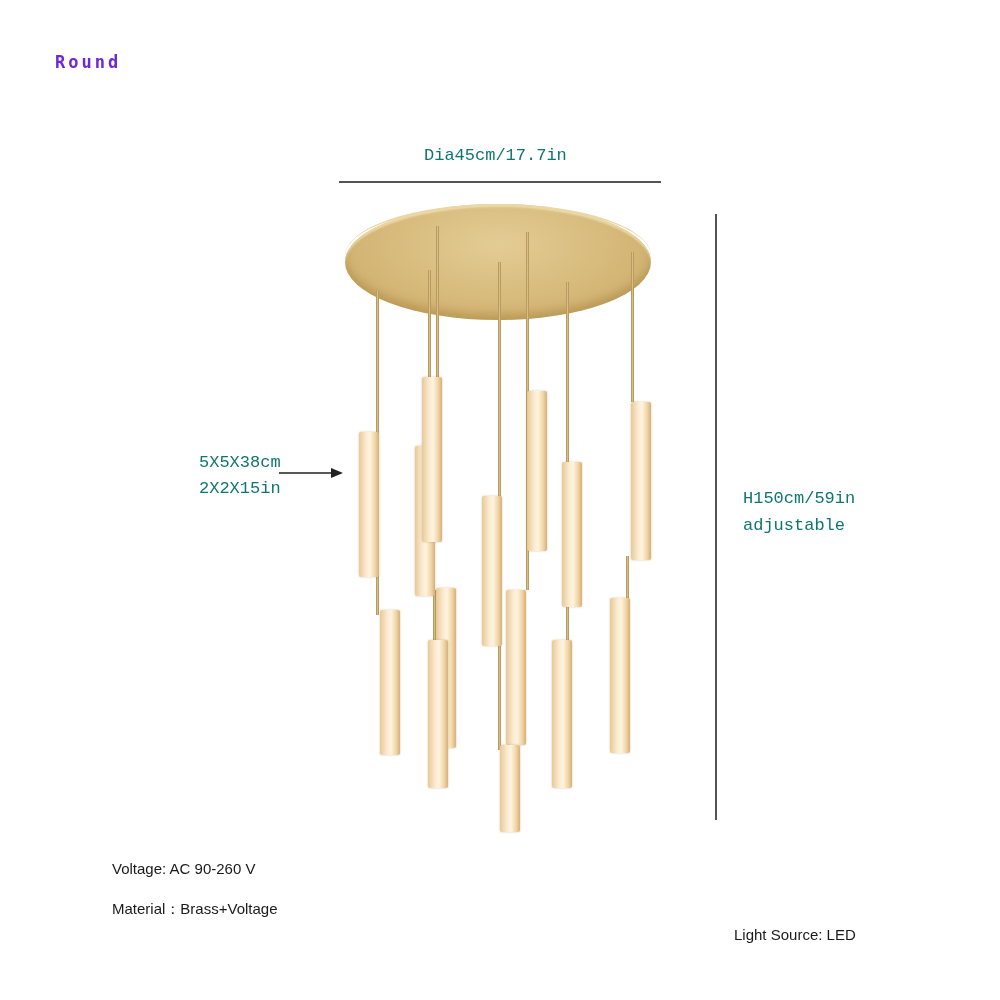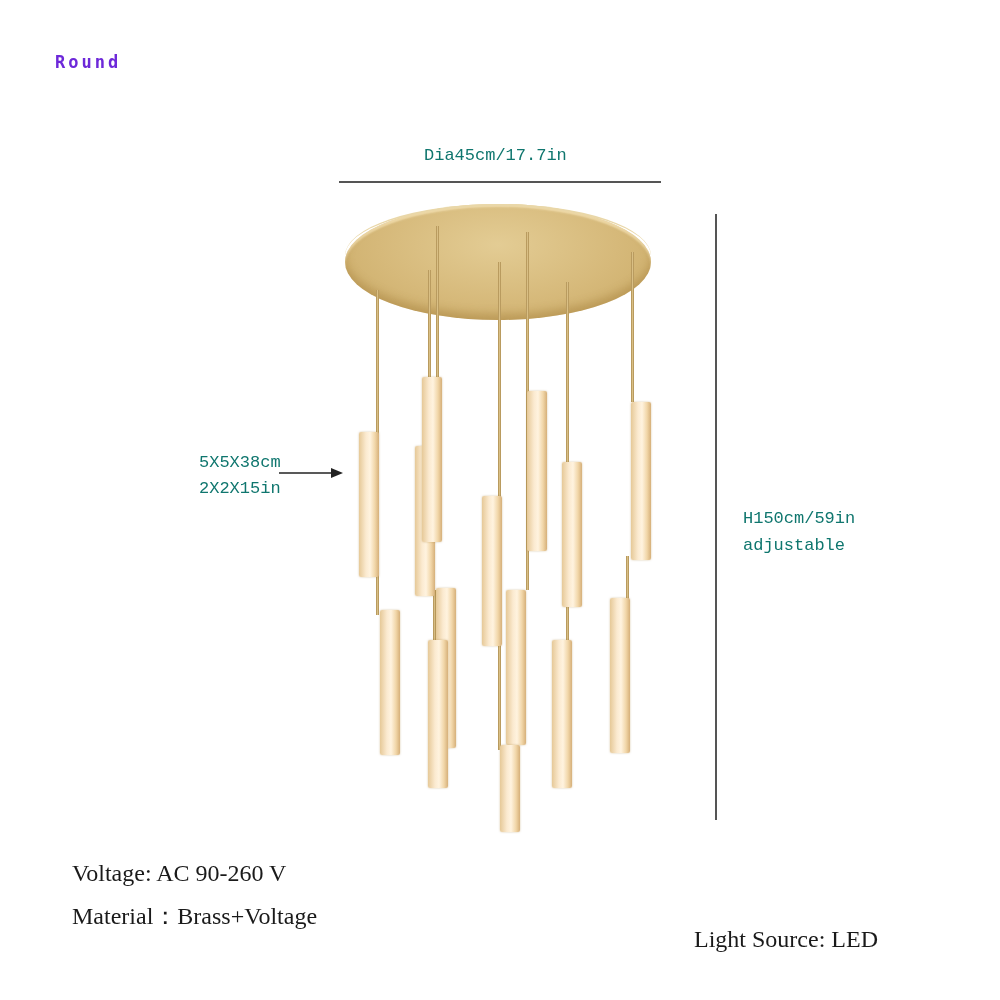--- a/index.html
+++ b/index.html
@@ -3,42 +3,42 @@
 <meta charset="utf-8">
 <style>
   html, body { margin:0; padding:0; background:#ffffff; }
   body { width:1000px; height:1000px; position:relative; overflow:hidden; font-family:"DejaVu Sans", sans-serif; color:#1a1a1a; }
   .title { position:absolute; left:55px; top:48px; font-family:"DejaVu Sans Mono", monospace; font-weight:bold; font-size:17px; line-height:28px; letter-spacing:3px; color:#6d28d9; }
   .title div { white-space:nowrap; }
   .dim-text { position:absolute; font-size:17px; color:#0f766e; white-space:nowrap; font-family:Liberation Mono, monospace; }
   .hline { position:absolute; background:#555; height:2px; }
   .vline { position:absolute; background:#555; width:2px; }
   .arrow { position:absolute; }
-  .spec { position:absolute; font-family:Liberation Serif, serif; font-size:24px; color:#1a1a1a; white-space:nowrap; }
+  .spec { position:absolute; font-family:Liberation Sans, sans-serif; font-size:15px; color:#1a1a1a; white-space:nowrap;margin-left:40px; }
   .canopy { position:absolute; left:345px; top:204px; width:306px; height:116px; border-radius:50%;
     background: radial-gradient(ellipse at 50% 35%, #e3cc94 0%, #d6b97a 55%, #c9a964 100%);
     box-shadow: inset 0 -6px 8px rgba(150,110,40,0.35), inset 0 3px 2px rgba(255,240,200,0.6); }
   .canopy-rim { position:absolute; left:345px; top:204px; width:306px; height:104px; border-radius:50%; border-top:2px solid #e9d7a8; box-sizing:border-box; }
   .rod { position:absolute; width:3px; background:linear-gradient(90deg,#a9894c,#d9bf85,#a9894c); }
   .bar { position:absolute; width:20px; border-radius:2px;
     background: linear-gradient(90deg, #e6c998 0%, #fbead0 35%, #fff3df 55%, #f1d6a8 80%, #d6b07a 100%);
     box-shadow: 0 0 2px rgba(170,130,60,0.5); }
 </style>
 </head>
 <body>
 
 <div class="title">
   <div>Round</div>
 </div>
 
 <div class="dim-text" style="left:424px; top:146px;">Dia45cm/17.7in</div>
 <div class="hline" style="left:339px; top:181px; width:322px;"></div>
 
 <div class="vline" style="left:715px; top:214px; height:606px;"></div>
-<div class="dim-text" style="left:743px; top:485px; line-height:27px;margin-top:20px;">
+<div class="dim-text" style="left:743px; top:485px; line-height:27px;">
   <div>H150cm/59in</div>
   <div>adjustable</div>
 </div>
 
 <div class="dim-text" style="left:155px; top:450px; line-height:26px;margin-left:44px;">
   <div>5X5X38cm</div>
   <div>2X2X15in</div>
 </div>
 <svg class="arrow" style="left:279px; top:466px;" width="66" height="14">
   <line x1="0" y1="7" x2="54" y2="7" stroke="#222" stroke-width="1.5"></line>

